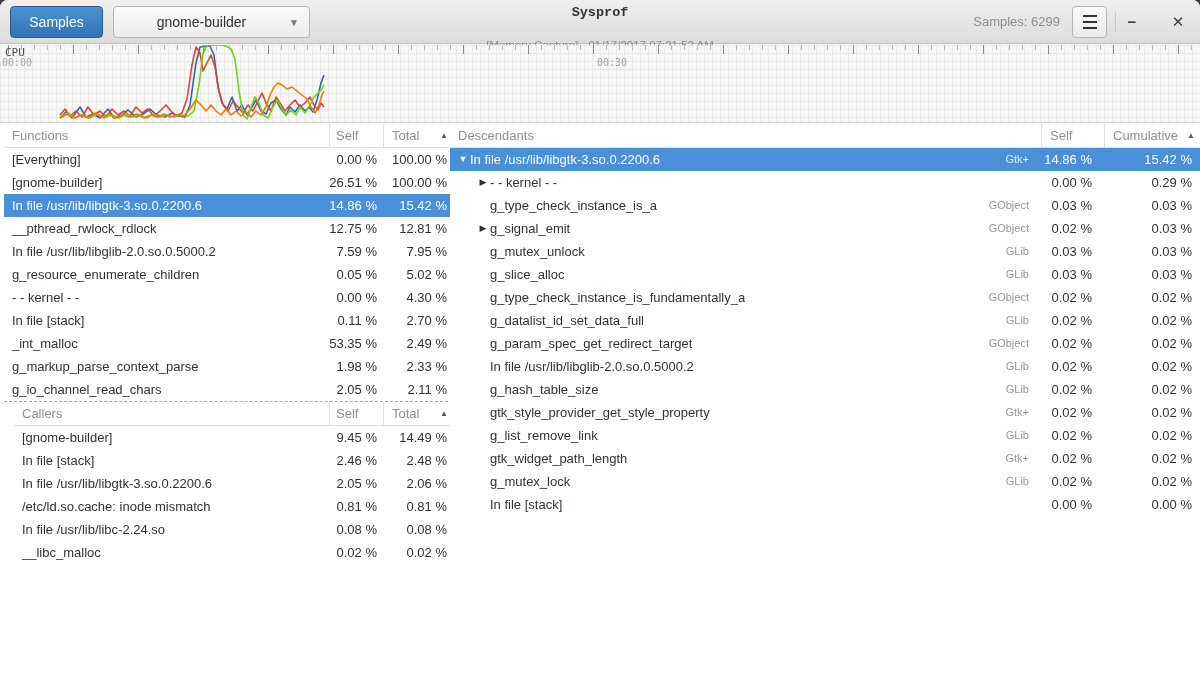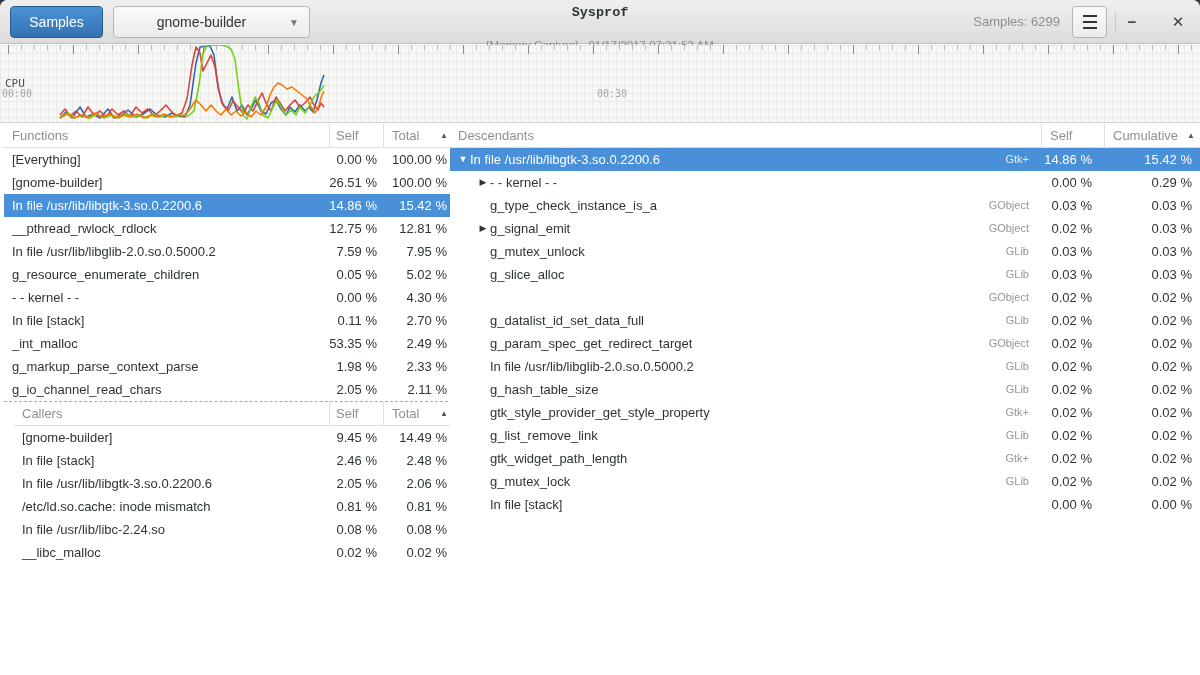--- a/index.html
+++ b/index.html
@@ -33,21 +33,21 @@
   .ctl-close{left:1166px;}
   
   .graph{position:absolute;top:45px;left:0;width:1200px;height:78px;box-sizing:border-box;
      background-color:#f7f7f5;
      background-image:linear-gradient(to right,#e9e9e6 1px,transparent 1px),
                       linear-gradient(to bottom,#e9e9e6 1px,transparent 1px);
      background-size:8px 8px;border-bottom:1px solid #cfcfcb;}
   .ruler{position:absolute;top:0;left:0;width:1200px;height:10px;}
   .tick{position:absolute;top:0;width:1px;height:5px;background:#b8b8b3;}
   .tick.major{height:9px;background:#8a8a86;}
-  .g-label{position:absolute;font-family:"DejaVu Sans Mono","Liberation Mono",monospace;margin-top:31px;}
+  .g-label{position:absolute;font-family:"DejaVu Sans Mono","Liberation Mono",monospace;}
   .g-cpu{left:5px;top:1px;font-size:11px;color:#4a4a46;}
   .g-time{font-size:10px;color:#a5a5a0;}
   .g-t0{left:2px;top:12px;}
   .g-t30{left:597px;top:12px;}
   .cpu-svg{position:absolute;left:0;top:0;width:1200px;height:78px;}
   
   .left-pane{position:absolute;top:124px;left:4px;width:449px;height:551px;background:#fff;
      border-right:1px solid #c2c2be;box-sizing:content-box;}
   .right-pane{position:absolute;top:124px;left:450px;width:750px;height:551px;background:#fff;}
   .thead{display:flex;height:24px;line-height:23px;color:#8d9091;background:#fff;
@@ -378,20 +378,21 @@
             <div class="exp"></div>
             <div class="fn">g_slice_alloc</div>
             <div class="lib">GLib</div>
           </div>
           <div class="c-dself">0.03 %</div>
           <div class="c-dcum">0.03 %</div>
         </div>
         <div class="row drow d1">
           <div class="c-name">
             <div class="exp"></div>
+            <div class="fn">g_type_check_instance_is_fundamentally_a</div>
             <div class="lib">GObject</div>
           </div>
           <div class="c-dself">0.02 %</div>
           <div class="c-dcum">0.02 %</div>
         </div>
         <div class="row drow d1">
           <div class="c-name">
             <div class="exp"></div>
             <div class="fn">g_datalist_id_set_data_full</div>
             <div class="lib">GLib</div>

